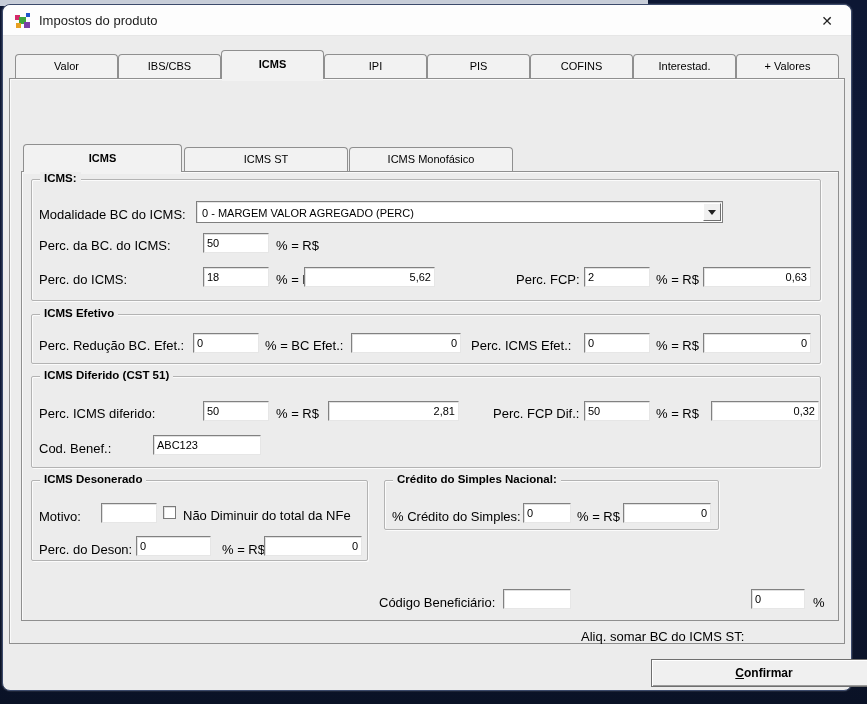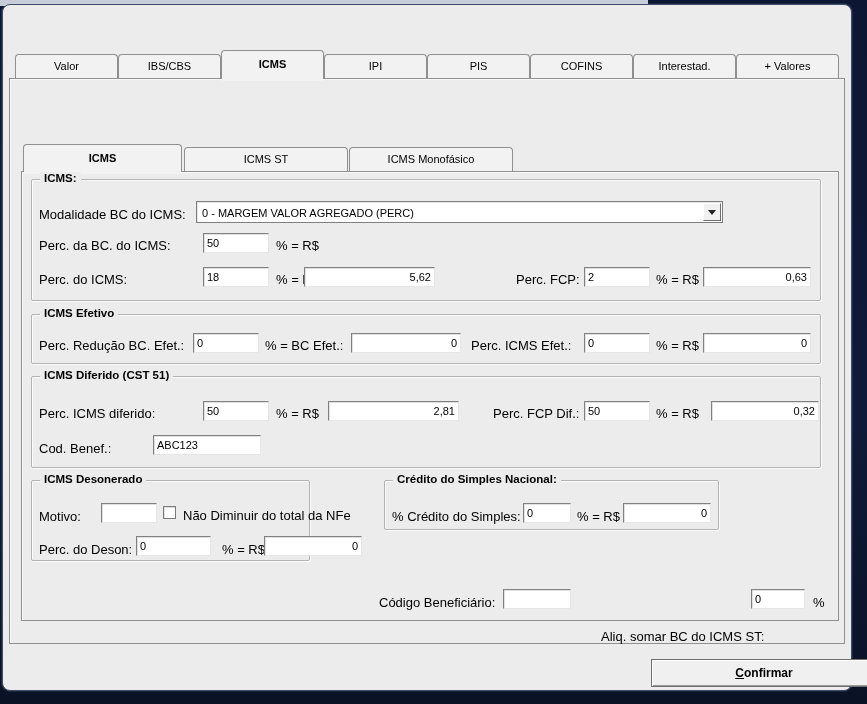--- a/index.html
+++ b/index.html
@@ -71,20 +71,31 @@
                  font-size:12px; font-weight:bold; text-align:center; line-height:26px; cursor:pointer; }
   .confirm-btn .u { text-decoration:underline; }
 </style>
 </head>
 <body>
 
 <div class="backdrop-strip"></div>
 
 <div class="dialog">
 
+  <div class="titlebar">
+    <span class="app-icon">
+        <i class="sq1"></i>
+        <i class="sq2"></i>
+        <i class="sq3"></i>
+        <i class="sq4"></i>
+        <i class="sq5"></i>
+      </span>
+    <span class="title-text">Impostos do produto</span>
+    <span class="close-btn">✕</span>
+  </div>
 
   <div class="tab" style="left:12px">Valor</div>
   <div class="tab" style="left:115px">IBS/CBS</div>
   <div class="tab active" style="left:218px">ICMS</div>
   <div class="tab" style="left:321px">IPI</div>
   <div class="tab" style="left:424px">PIS</div>
   <div class="tab" style="left:527px">COFINS</div>
   <div class="tab" style="left:630px">Interestad.</div>
   <div class="tab" style="left:733px">+ Valores</div>
 
@@ -149,21 +160,21 @@
   <input class="field" style="left: 200px; top: 396px; width: 66px; z-index: 7;" value="50">
   <div class="lbl" style="left:273px; top:401px; z-index:7;">% = R$</div>
   <input class="field num" style="left: 301px; top: 396px; width: 131px; z-index: 7; margin-left: 24px;" value="2,81">
   <div class="lbl" style="left:490px; top:401px; z-index:7;">Perc. FCP Dif.:</div>
   <input class="field" style="left: 581px; top: 396px; width: 66px; z-index: 7;" value="50">
   <div class="lbl" style="left:653px; top:401px; z-index:7;">% = R$</div>
   <input class="field num" style="left: 700px; top: 396px; width: 108px; z-index: 7; margin-left: 8px;" value="0,32">
   <div class="lbl" style="left:36px; top:436px; z-index:7;">Cod. Benef.:</div>
   <input class="field" style="left: 150px; top: 430px; width: 108px; z-index: 7;" value="ABC123">
 
-  <div class="groupbox" style="left:28px; top:475px; width:279px; height:81px; z-index:6;">
+  <div class="groupbox" style="left:28px; top:475px; width:337px; height:81px; z-index:6;">
     <span class="legend">ICMS Desonerado</span>
   </div>
   <div class="lbl" style="left:36px; top:504px; z-index:7;">Motivo:</div>
   <input class="field" style="left: 98px; top: 498px; width: 56px; z-index: 7;" value="">
   <div class="checkbox" style="left:160px; top:501px; z-index:7;"></div>
   <div class="lbl" style="left:180px; top:503px; z-index:7;">Não Diminuir do total da NFe</div>
   <div class="lbl" style="left:36px; top:537px; z-index:7;">Perc. do Deson:</div>
   <input class="field" style="left: 133px; top: 531px; width: 75px; z-index: 7;" value="0">
   <div class="lbl" style="left:219px; top:537px; z-index:7;">% = R$</div>
   <input class="field num" style="left: 261px; top: 531px; width: 98px; z-index: 7;" value="0">
@@ -171,19 +182,19 @@
   <div class="groupbox" style="left:381px; top:475px; width:335px; height:50px; z-index:6;">
     <span class="legend">Crédito do Simples Nacional:</span>
   </div>
   <div class="lbl" style="left:389px; top:504px; z-index:7;">% Crédito do Simples:</div>
   <input class="field" style="left: 520px; top: 498px; width: 48px; z-index: 7;" value="0">
   <div class="lbl" style="left:574px; top:504px; z-index:7;">% = R$</div>
   <input class="field num" style="left: 620px; top: 498px; width: 88px; z-index: 7;" value="0">
 
   <div class="lbl" style="left:376px; top:590px; z-index:7;">Código Beneficiário:</div>
   <input class="field" style="left: 500px; top: 584px; width: 68px; z-index: 7;" value="">
-  <div class="lbl" style="left:578px; top:624px; z-index:7;margin-left:20px;">Aliq. somar BC do ICMS ST:</div>
+  <div class="lbl" style="left:578px; top:624px; z-index:7;">Aliq. somar BC do ICMS ST:</div>
   <input class="field" style="left: 748px; top: 584px; width: 54px; z-index: 7;" value="0">
   <div class="lbl" style="left:810px; top:590px; z-index:7;">%</div>
 
   <div class="confirm-btn"><span class="u">C</span><span>onfirmar</span></div>
 
 </div>
 
 </body></html>

